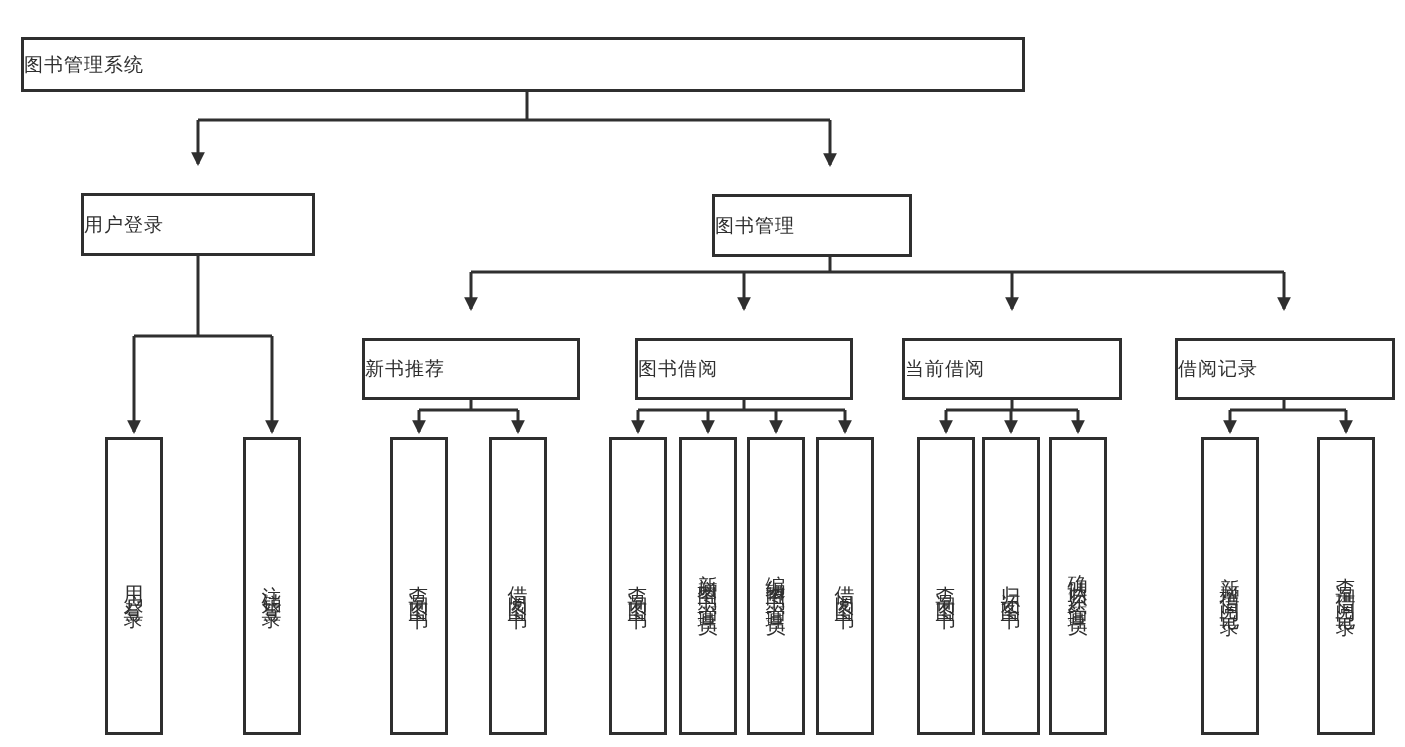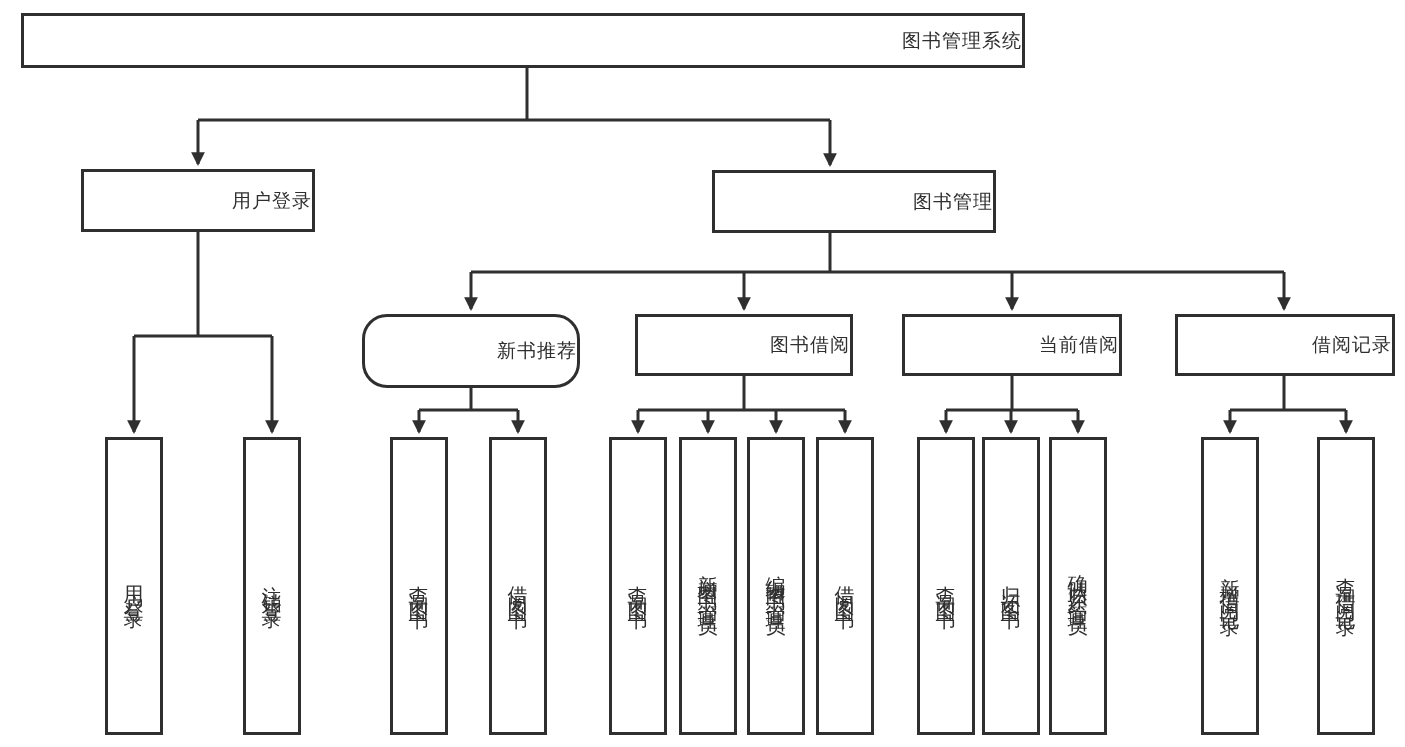--- a/index.html
+++ b/index.html
@@ -22,24 +22,25 @@
     width: 1405px; height: 747px;
     pointer-events: none;
   }
   .hbox {
     position: absolute;
     box-sizing: border-box;
     border: 3px solid #2f2f2f;
     background: #ffffff;
     display: flex;
     align-items: center;
-    justify-content: flex-end;
+    justify-content: flex-start;
     font-size: 19px;
     letter-spacing: 1px;
     color: #2f2f2f;
+    margin-top: 24px;
   }
   .vbox {
     position: absolute;
     box-sizing: border-box;
     border: 3px solid #2f2f2f;
     background: #ffffff;
     top: 437px;
     width: 58px;
     height: 298px;
     display: flex;
@@ -124,25 +125,25 @@
     </g>
   </svg>
 
   <div class="hbox" style="left:21px; top:13px; width:1004px; height:55px;">
     <span>图书管理系统</span>
   </div>
 
   <div class="hbox" style="left:81px; top:169px; width:234px; height:63px;">
     <span>用户登录</span>
   </div>
-  <div class="hbox" style="left:712px; top:170px; width:284px; height:63px;font-family:Liberation Mono, monospace;">
+  <div class="hbox" style="left:712px; top:170px; width:200px; height:63px;font-family:Liberation Mono, monospace;">
     <span>图书管理</span>
   </div>
 
-  <div class="hbox" style="left:362px; top:314px; width:218px; height:74px;border-radius:25px;">
+  <div class="hbox" style="left:362px; top:314px; width:218px; height:62px;">
     <span>新书推荐</span>
   </div>
   <div class="hbox" style="left:635px; top:314px; width:218px; height:62px;">
     <span>图书借阅</span>
   </div>
   <div class="hbox" style="left:902px; top:314px; width:220px; height:62px;">
     <span>当前借阅</span>
   </div>
   <div class="hbox" style="left:1175px; top:314px; width:220px; height:62px;">
     <span>借阅记录</span>

